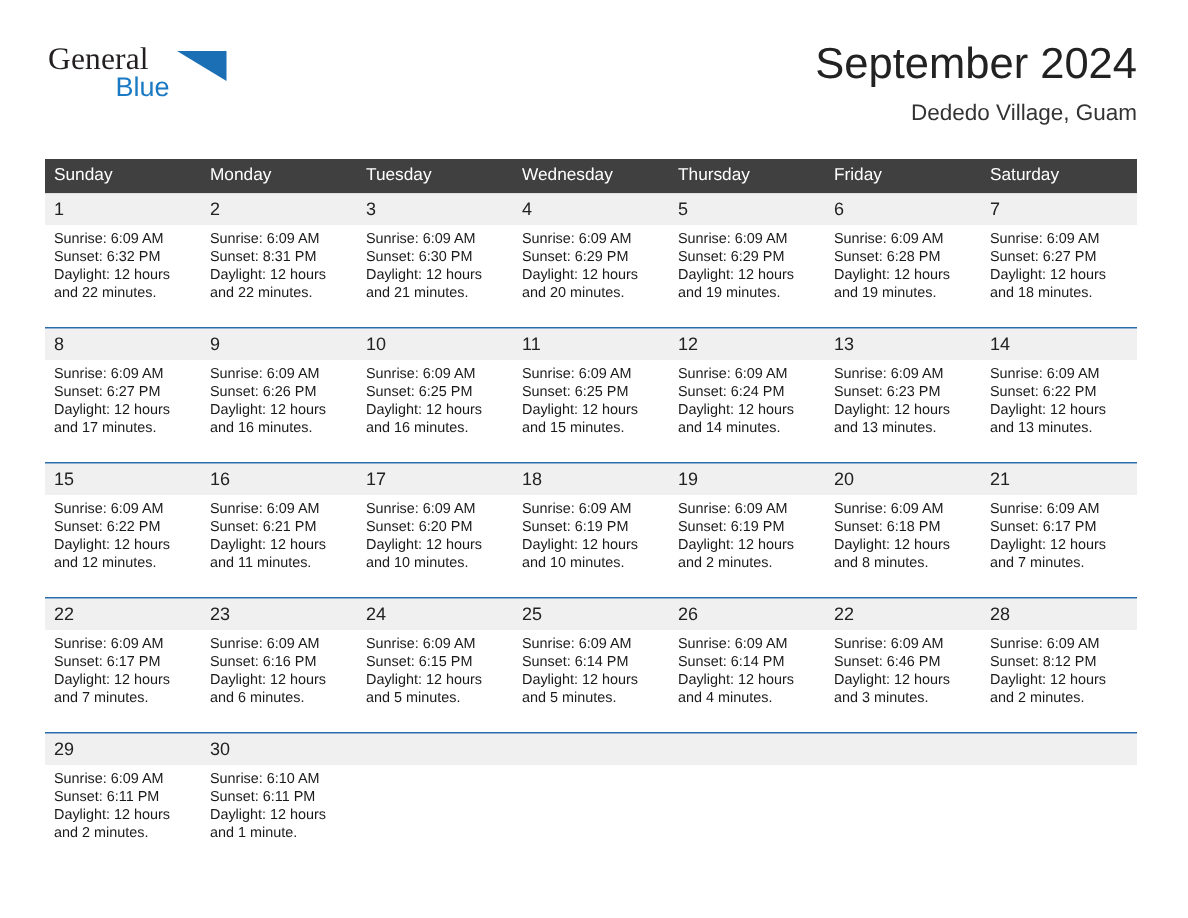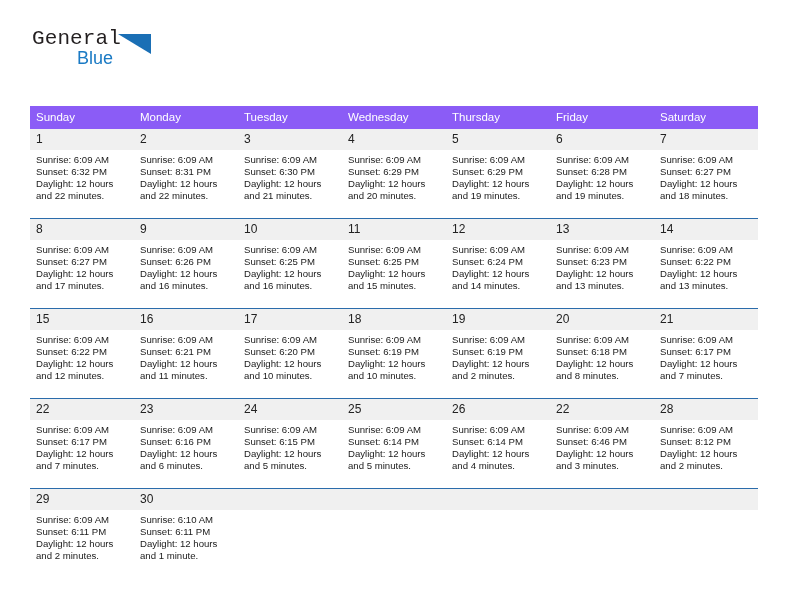--- a/index.html
+++ b/index.html
@@ -36,21 +36,21 @@
     width: 240px;
     height: 60px;
   }
   .brand-general {
     position: absolute;
     left: 2px;
     top: 1px;
     font-size: 21px;
     letter-spacing: 0.1px;
     color: #231f20;
-    font-family: Liberation Mono, monospace;
+    font-family: Liberation Serif, serif;
   }
   .brand-triangle {
     position: absolute;
     left: 88px;
     top: 8px;
     width: 0;
     height: 0;
     border-style: solid;
     border-width: 0 0 20px 33px;
     border-color: transparent transparent #1a6fb5 transparent;
@@ -88,21 +88,21 @@
   
   .calendar {
     position: absolute;
     left: 30px;
     top: 106px;
     width: 728px;
     border-collapse: collapse;
     table-layout: fixed;
   }
   .calendar th {
-    background: #8b5cf6;
+    background: #404040;
     color: #ffffff;
     font-size: 11.5px;
     font-weight: normal;
     text-align: left;
     padding: 5px 0 5px 6px;
     height: 9px;
     line-height: 13px;
     border: none;
   }
   .calendar td {
@@ -146,20 +146,24 @@
 <div class="page">
 
   <div class="header">
 
     <div class="brand">
       <span class="brand-general">General</span>
       <span class="brand-triangle"></span>
       <span class="brand-blue">Blue</span>
     </div>
 
+    <div class="title-block">
+      <div class="cal-title">September 2024</div>
+      <div class="cal-subtitle">Dededo Village, Guam</div>
+    </div>
 
   </div>
 
   <table class="calendar">
     <thead>
       <tr>
         <th>Sunday</th>
         <th>Monday</th>
         <th>Tuesday</th>
         <th>Wednesday</th>

